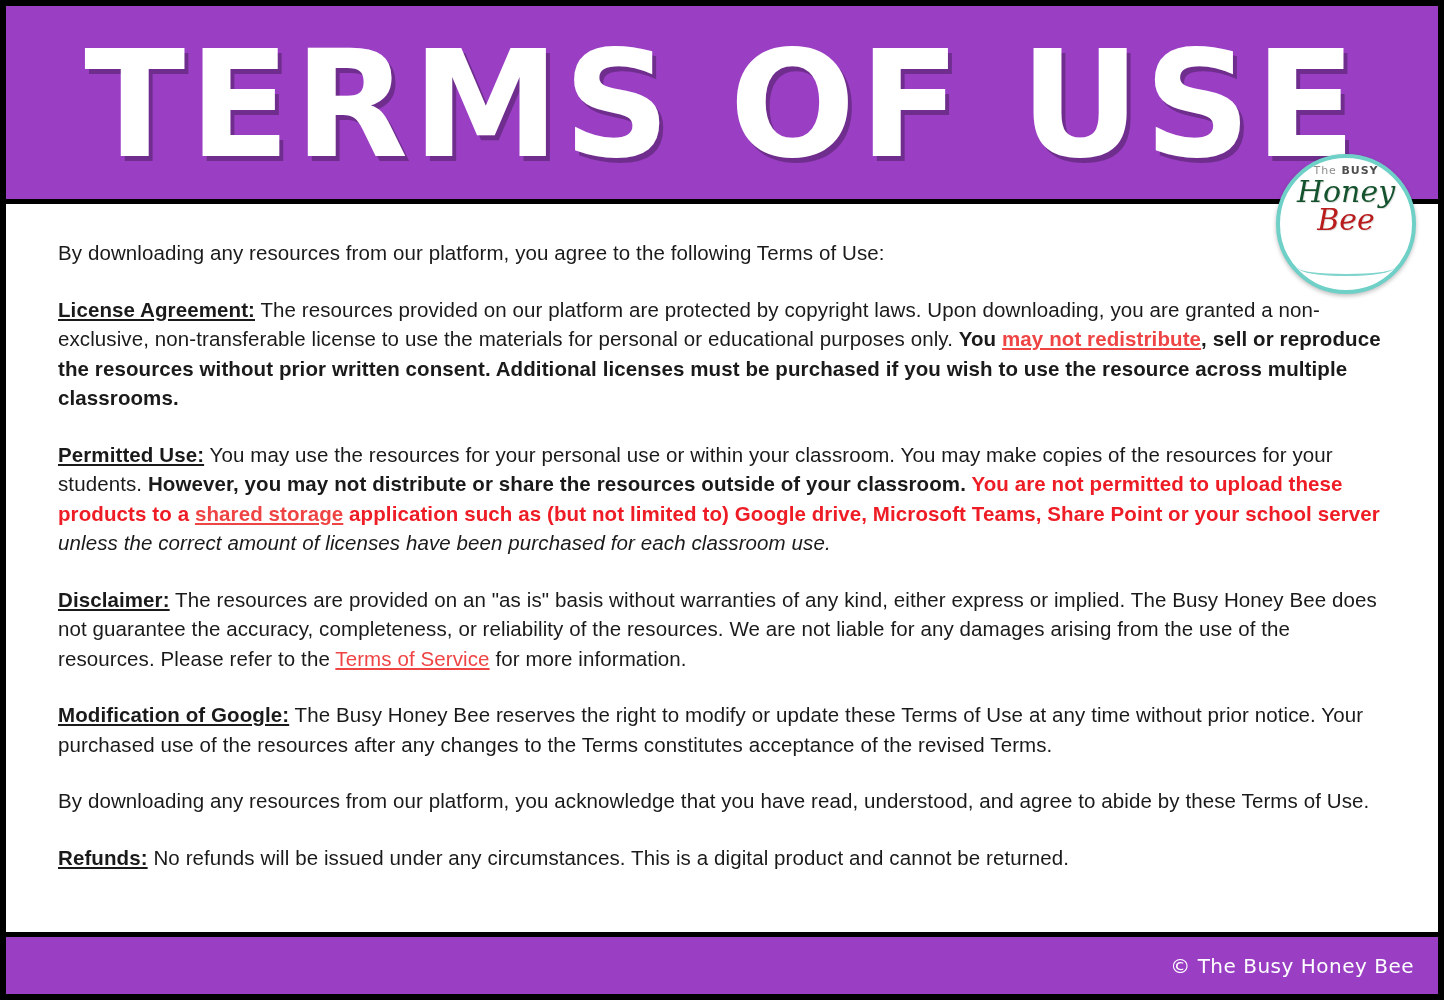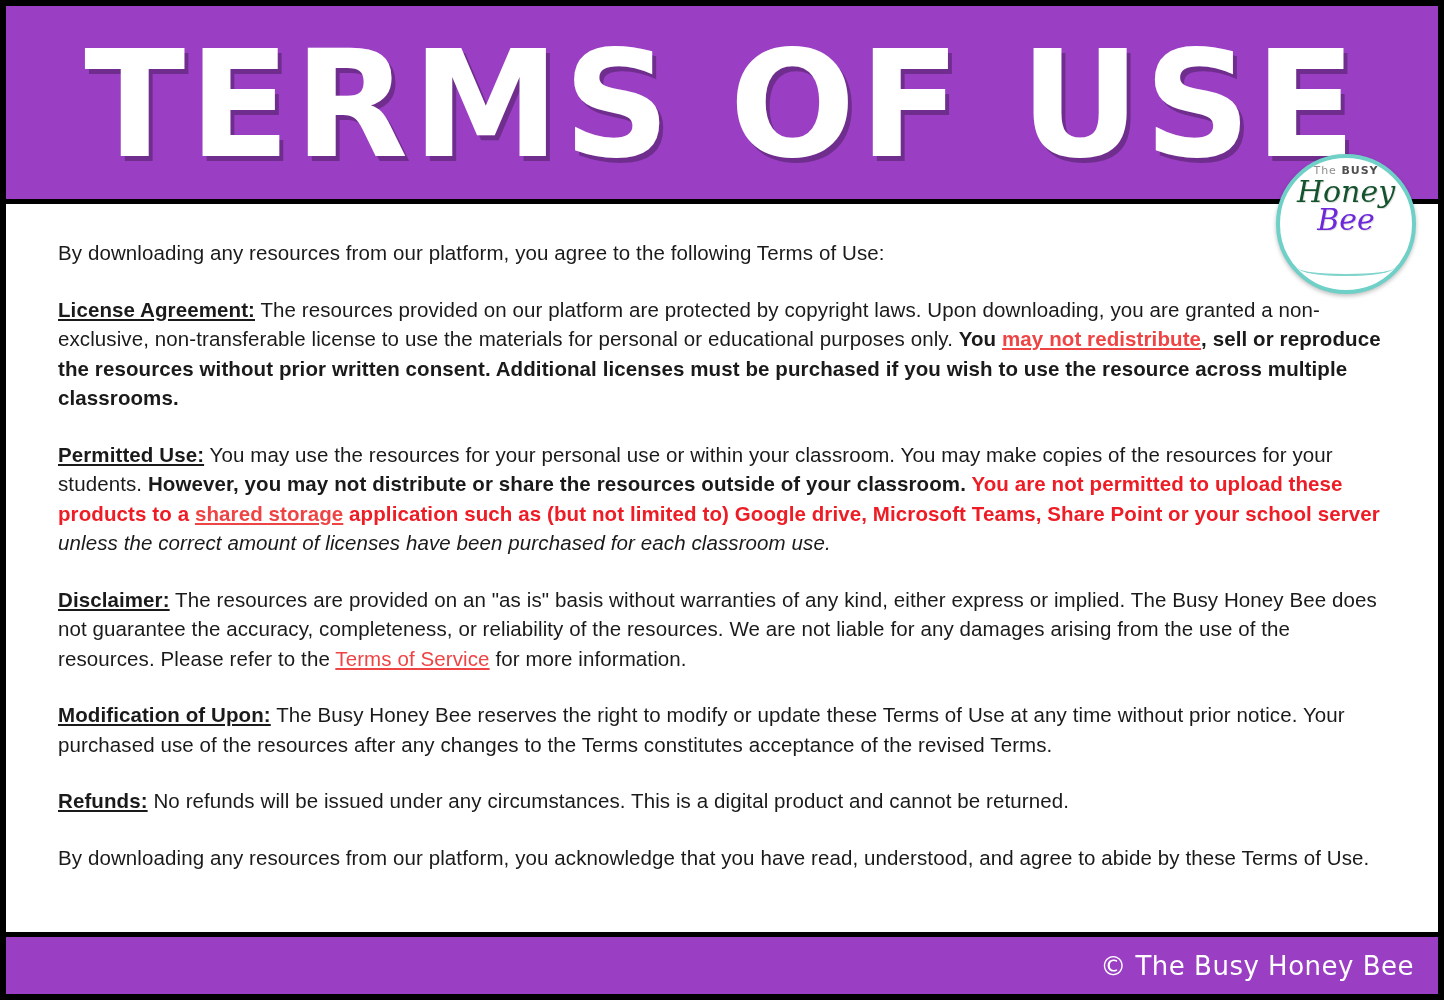--- a/index.html
+++ b/index.html
@@ -84,21 +84,21 @@
     font-size: 30px;
     line-height: 28px;
     color: #14532d;
     text-shadow: 1px 1px 0 rgba(0,0,0,0.12);
   }
   .logo-l3 {
     font-family: "DejaVu Serif", serif;
     font-style: italic;
     font-size: 30px;
     line-height: 28px;
-    color: #6d28d9;
+    color: #b91c1c;
     text-shadow: 1px 1px 0 rgba(0,0,0,0.12);
   }
   .logo-swoosh {
     position: absolute;
     bottom: 14px;
     left: 18px;
     right: 18px;
     height: 14px;
     border-bottom: 2px solid #7fd4cc;
     border-radius: 0 0 60% 60%;
@@ -145,21 +145,21 @@
     background: #9a3fc4;
     border-top: 5px solid #000000;
     box-sizing: border-box;
     display: flex;
     align-items: center;
     justify-content: flex-end;
     padding-right: 24px;
   }
   .footer-text {
     font-family: "DejaVu Sans", sans-serif;
-    font-size: 26px;
+    font-size: 20px;
     color: #ffffff;
     letter-spacing: 0.5px;
   }
 </style>
 </head>
 <body>
 
 <div class="page">
 
   <div class="header">
@@ -190,29 +190,29 @@
 
     <p class="para">
       <span class="lead-term">Permitted Use:</span><span> You may use the resources for your personal use or within your classroom. You may make copies of the resources for your students. </span><span class="b">However, you may not distribute or share the resources outside of your classroom. </span><span class="red">You are not permitted to upload these products to a </span><span class="red-u">shared storage</span><span class="red"> application such as (but not limited to) Google drive, Microsoft Teams, Share Point or your school server </span><span class="ital">unless the correct amount of licenses have been purchased for each classroom use.</span>
     </p>
 
     <p class="para">
       <span class="lead-term">Disclaimer:</span><span> The resources are provided on an "as is" basis without warranties of any kind, either express or implied. The Busy Honey Bee does not guarantee the accuracy, completeness, or reliability of the resources. We are not liable for any damages arising from the use of the resources. Please refer to the </span><a class="link" href="#">Terms of Service</a><span> for more information.</span>
     </p>
 
     <p class="para">
-      <span class="lead-term">Modification of Upon:</span><span> The Busy Honey Bee reserves the right to modify or update these Terms of Use at any time without prior notice. Your purchased use of the resources after any changes to the Terms constitutes acceptance of the revised Terms.</span>
+      <span class="lead-term">Modification of Google:</span><span> The Busy Honey Bee reserves the right to modify or update these Terms of Use at any time without prior notice. Your purchased use of the resources after any changes to the Terms constitutes acceptance of the revised Terms.</span>
+    </p>
+
+    <p class="para">
+      <span>By downloading any resources from our platform, you acknowledge that you have read, understood, and agree to abide by these Terms of Use.</span>
     </p>
 
     <p class="para">
       <span class="lead-term">Refunds:</span><span> No refunds will be issued under any circumstances. This is a digital product and cannot be returned.</span>
-    </p>
-
-    <p class="para">
-      <span>By downloading any resources from our platform, you acknowledge that you have read, understood, and agree to abide by these Terms of Use.</span>
     </p>
 
   </div>
 
   <div class="footer">
     <span class="footer-text">© The Busy Honey Bee</span>
   </div>
 
 </div>
 

